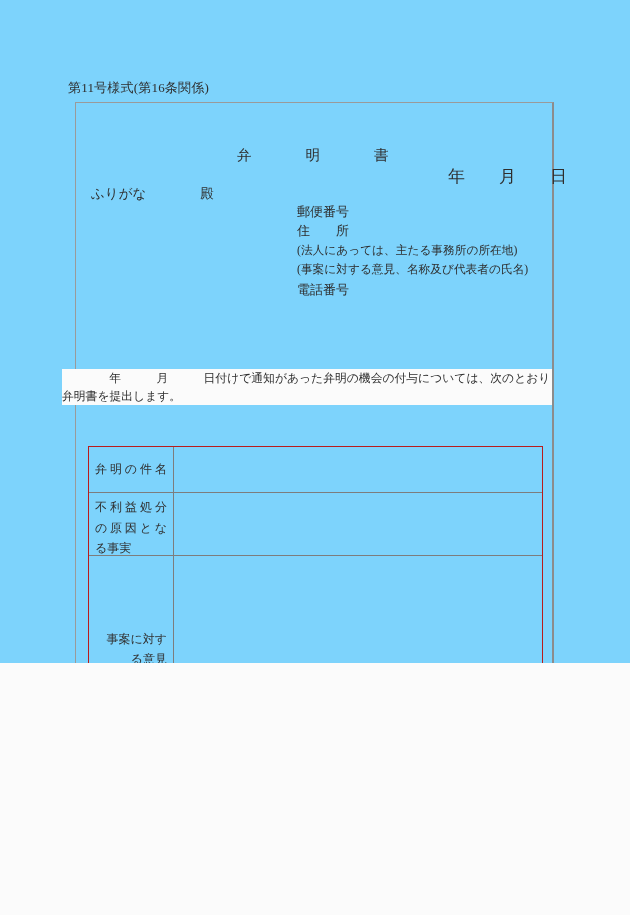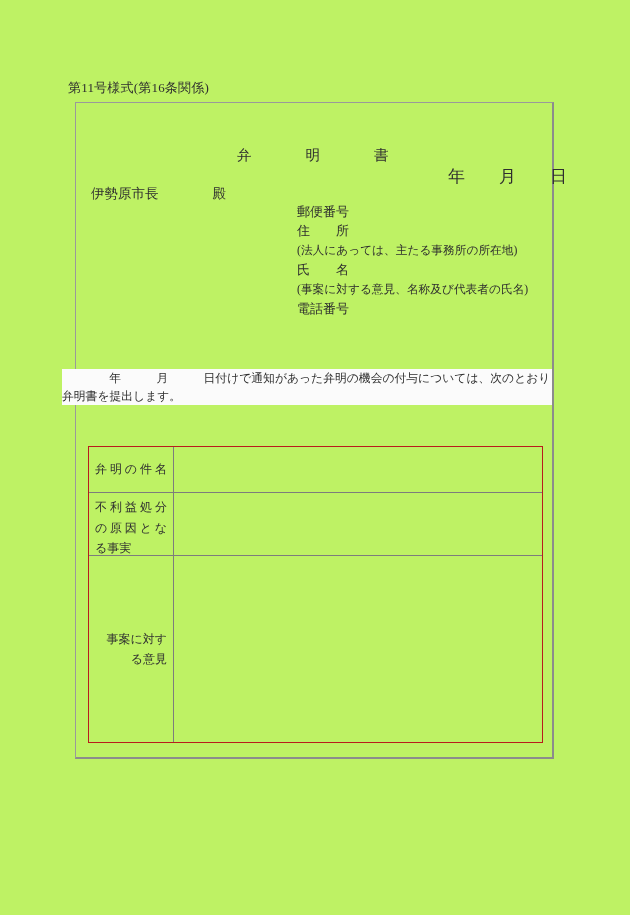--- a/index.html
+++ b/index.html
@@ -3,22 +3,22 @@
 <meta charset="utf-8">
 <style>
   html, body {
     margin: 0;
     padding: 0;
     background: #fbfbfb;
   }
   .page {
     position: relative;
     width: 630px;
-    height: 915px;
-    background: #bef264;
+    height: 663px;
+    background: #7dd3fc;
     overflow: hidden;
     font-family: "Liberation Serif", "DejaVu Serif", serif;
     color: #2e2e2e;
   }
   .abs { position: absolute; }
 
   .form-label {
     left: 68px; top: 79px;
     font-size: 13px;
     letter-spacing: 0.2px;
@@ -120,27 +120,26 @@
 <div class="page">
 
   <div class="abs form-label">第11号様式(第16条関係)</div>
 
   <div class="abs outer-box"></div>
 
   <div class="abs doc-title">弁明書</div>
 
   <div class="abs date-line">年　　月　　日</div>
 
-  <div class="abs addressee">伊勢原市長　　　　殿</div>
+  <div class="abs addressee">ふりがな　　　　殿</div>
 
   <div class="abs recipient-block">
     <div class="r-line">郵便番号</div>
     <div class="r-line">住　　所</div>
     <div class="r-line paren">(法人にあっては、主たる事務所の所在地)</div>
-    <div class="r-line">氏　　名</div>
     <div class="r-line paren">(事案に対する意見、名称及び代表者の氏名)</div>
     <div class="r-line">電話番号</div>
   </div>
 
   <div class="abs body-paragraph">　　　　年　　　月　　　日付けで通知があった弁明の機会の付与については、次のとおり弁明書を提出します。</div>
 
   <div class="abs form-table">
     <div class="ft-cell ft-label row1">弁明の件名</div>
     <div class="ft-cell ft-value"></div>
 

